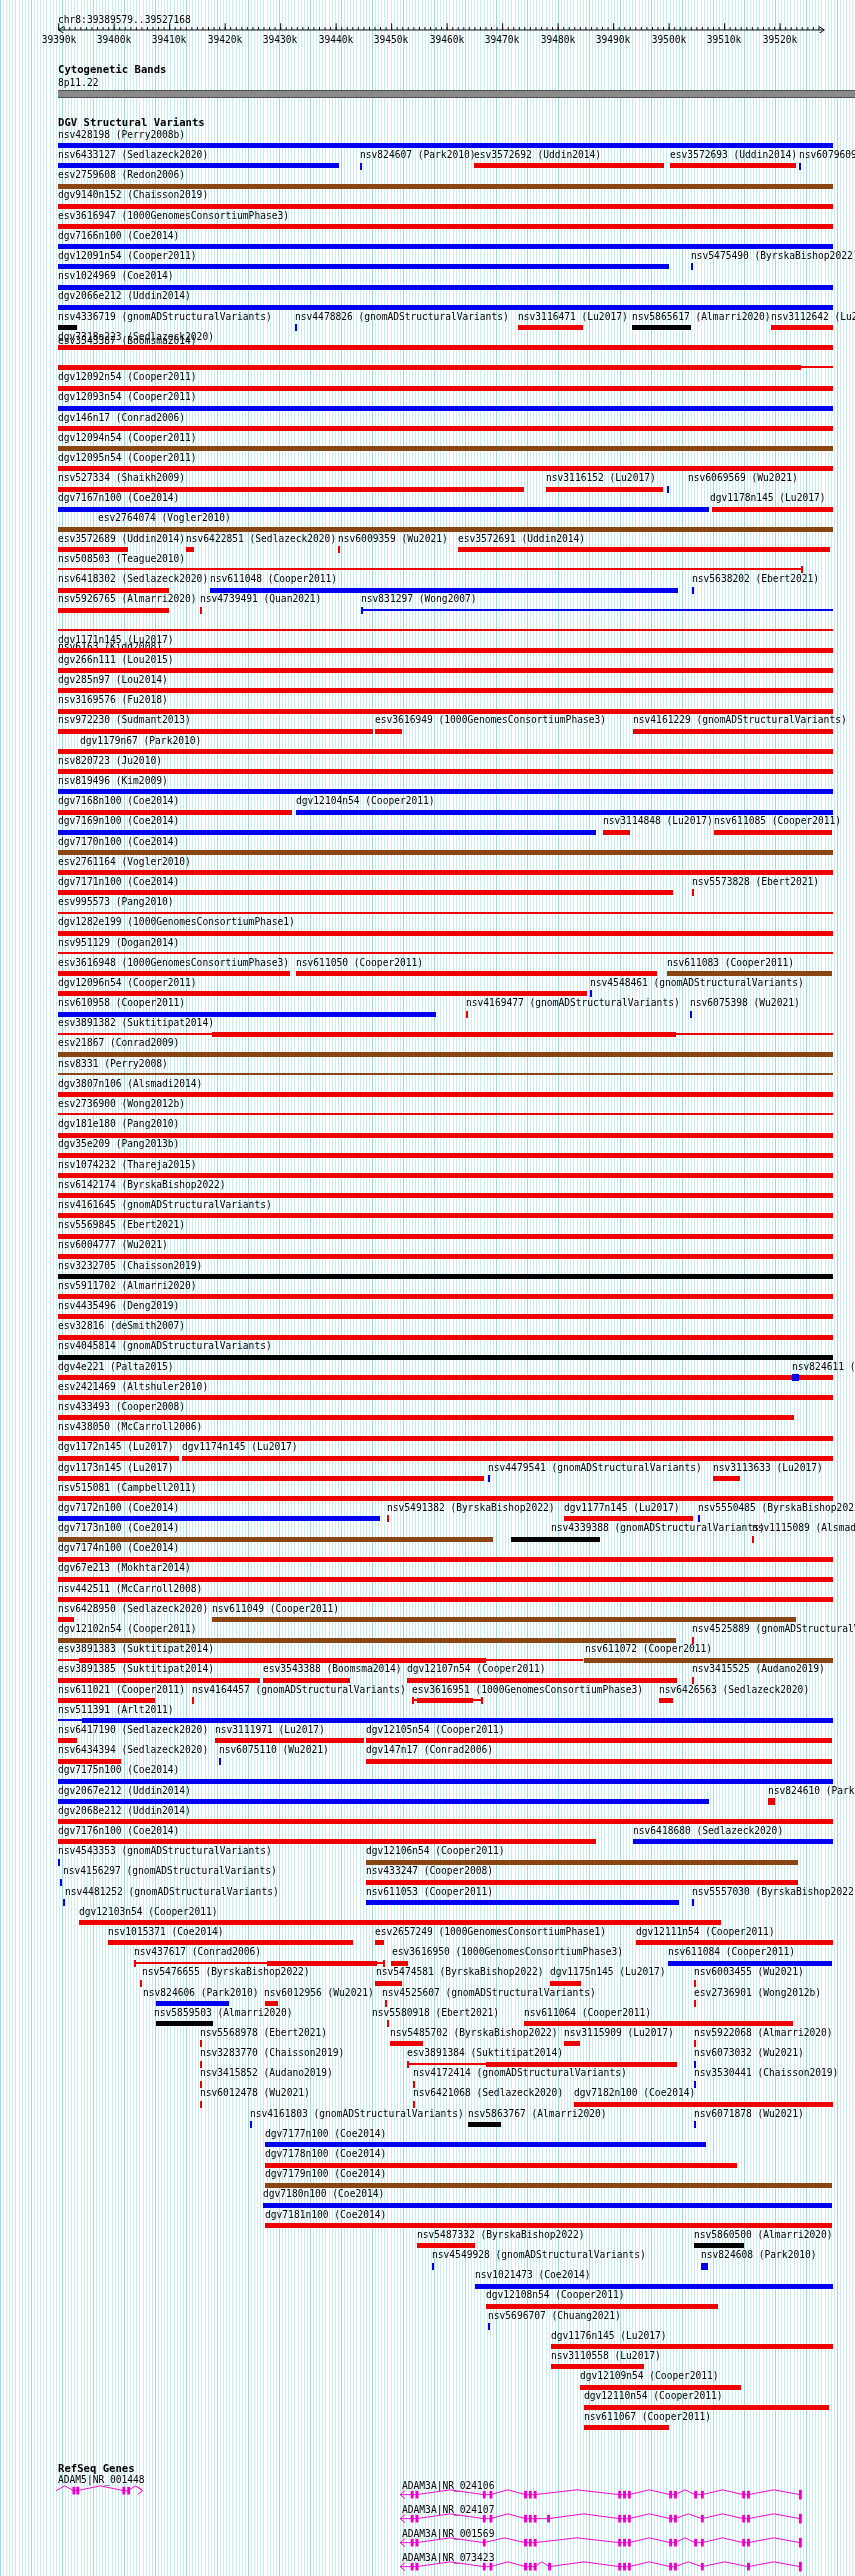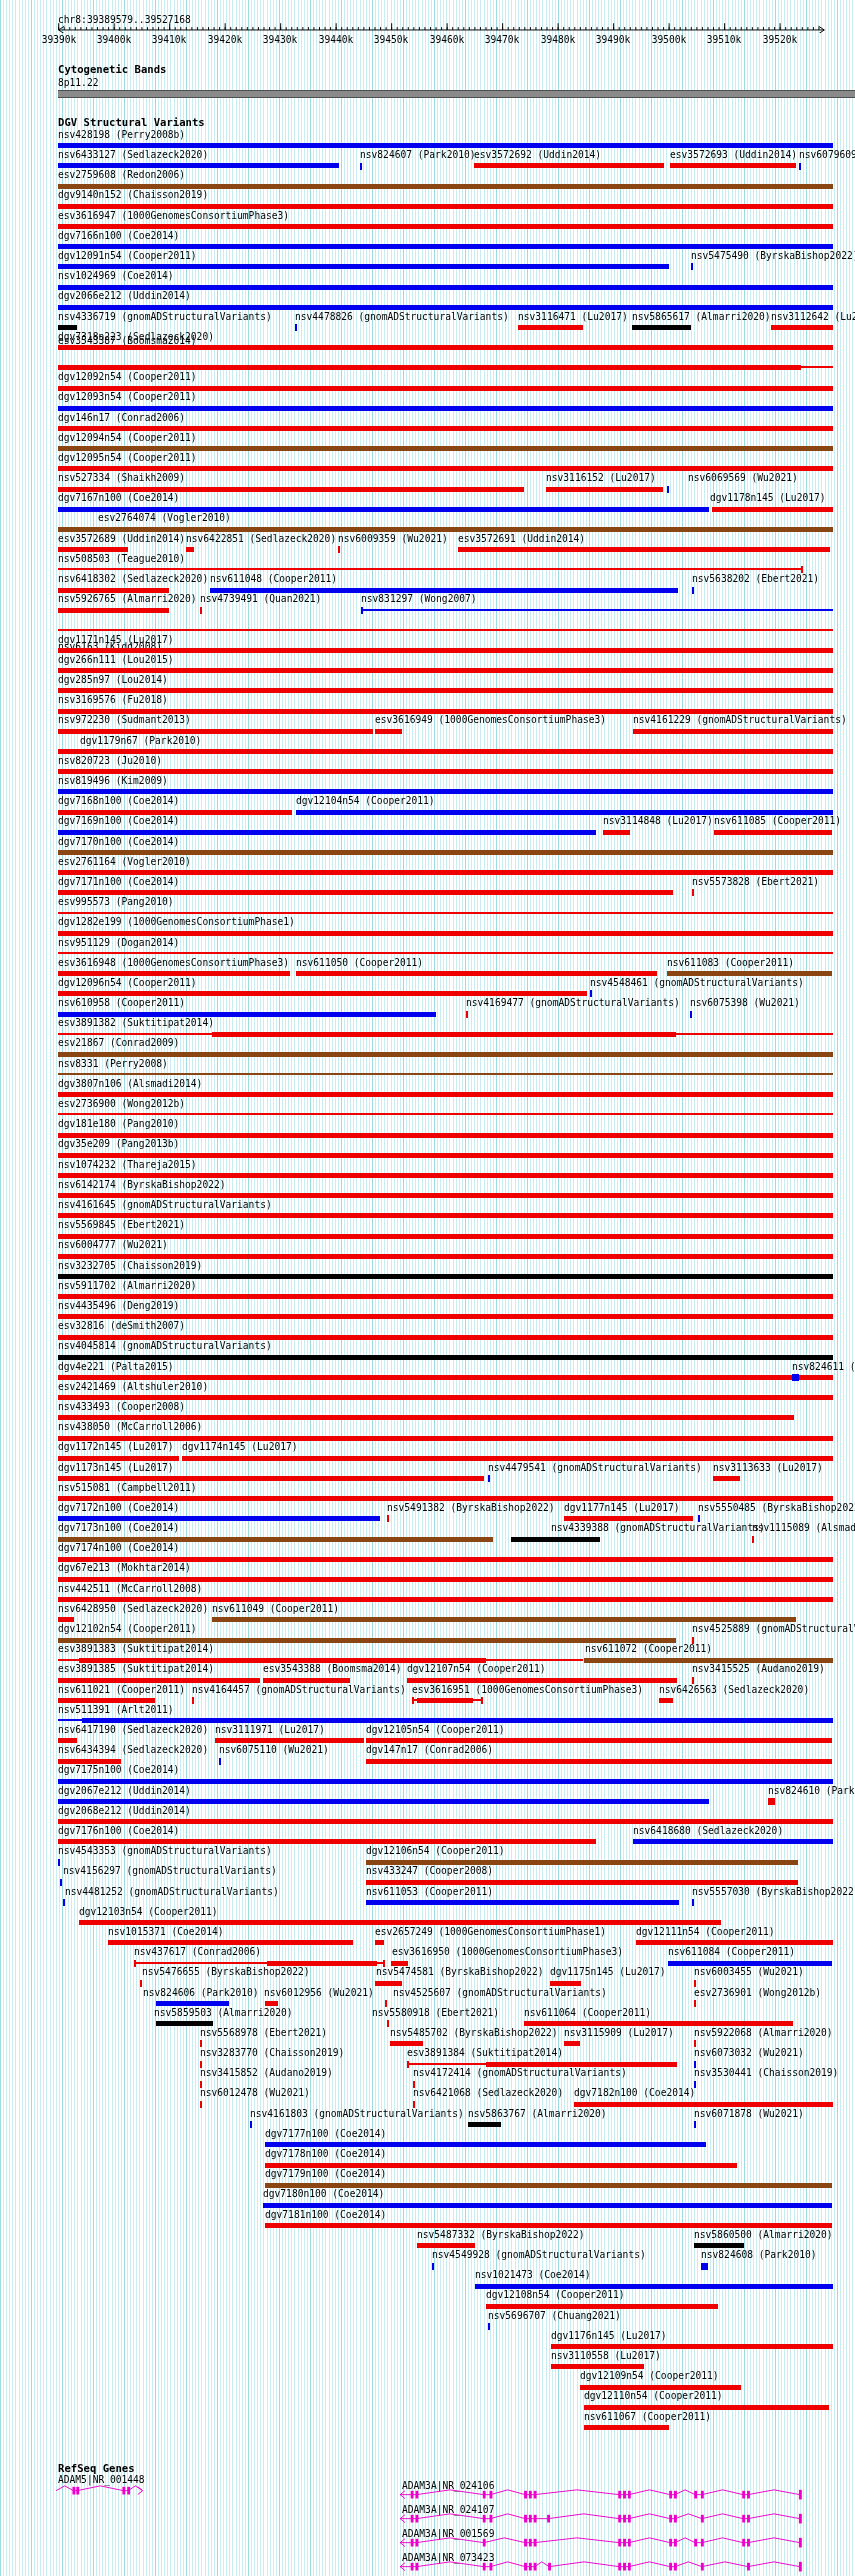--- a/index.html
+++ b/index.html
@@ -528,21 +528,21 @@
       <span class="vlbl" style="left: 376px; top: 1967px;">nsv5474581 (ByrskaBishop2022)</span>
       <div class="shape" style="left: 375px; top: 1981px; width: 27px; height: 4.8px; background: rgb(238, 0, 0);"></div>
       <span class="vlbl" style="left: 550px; top: 1967px;">dgv1175n145 (Lu2017)</span>
       <div class="shape" style="left: 550px; top: 1981px; width: 31px; height: 4.8px; background: rgb(238, 0, 0);"></div>
       <span class="vlbl" style="left: 694px; top: 1967px;">nsv6003455 (Wu2021)</span>
       <div class="shape" style="left: 694px; top: 1980px; width: 1.9px; height: 6.7px; background: rgb(238, 0, 0);"></div>
       <span class="vlbl" style="left: 143px; top: 1988px;">nsv824606 (Park2010)</span>
       <div class="shape" style="left: 156px; top: 2001px; width: 73px; height: 4.8px; background: rgb(0, 0, 238);"></div>
       <span class="vlbl" style="left: 264px; top: 1988px;">nsv6012956 (Wu2021)</span>
       <div class="shape" style="left: 265px; top: 2001px; width: 12.5px; height: 4.8px; background: rgb(238, 0, 0);"></div>
-      <span class="vlbl" style="left: 393px; top: 1988px;">nsv4525607 (gnomADStructuralVariants)</span>
+      <span class="vlbl" style="left: 369px; top: 1988px; padding-left: 13px;">nsv4525607 (gnomADStructuralVariants)</span>
       <div class="shape" style="left: 385px; top: 2000px; width: 1.9px; height: 6.7px; background: rgb(238, 0, 0);"></div>
       <span class="vlbl" style="left: 694px; top: 1988px;">esv2736901 (Wong2012b)</span>
       <div class="shape" style="left: 694px; top: 2000px; width: 1.9px; height: 6.7px; background: rgb(238, 0, 0);"></div>
       <span class="vlbl" style="left: 154px; top: 2008px;">nsv5859503 (Almarri2020)</span>
       <div class="shape" style="left: 156px; top: 2021px; width: 57px; height: 4.8px; background: rgb(0, 0, 0);"></div>
       <span class="vlbl" style="left: 372px; top: 2008px;">nsv5580918 (Ebert2021)</span>
       <div class="shape" style="left: 387px; top: 2020px; width: 1.9px; height: 6.7px; background: rgb(238, 0, 0);"></div>
       <span class="vlbl" style="left: 524px; top: 2008px;">nsv611064 (Cooper2011)</span>
       <div class="shape" style="left: 524px; top: 2021px; width: 269px; height: 4.8px; background: rgb(238, 0, 0);"></div>
       <span class="vlbl" style="left: 200px; top: 2028px;">nsv5568978 (Ebert2021)</span>

